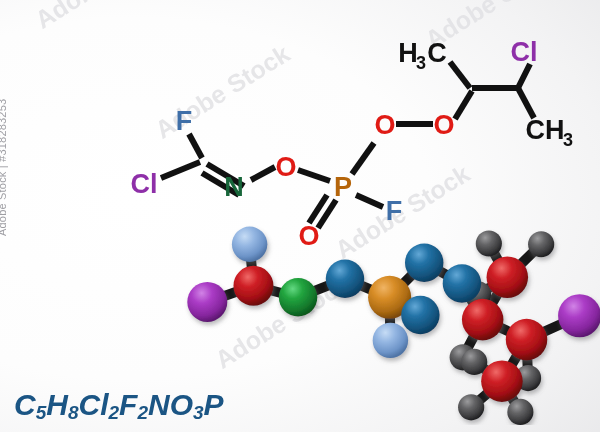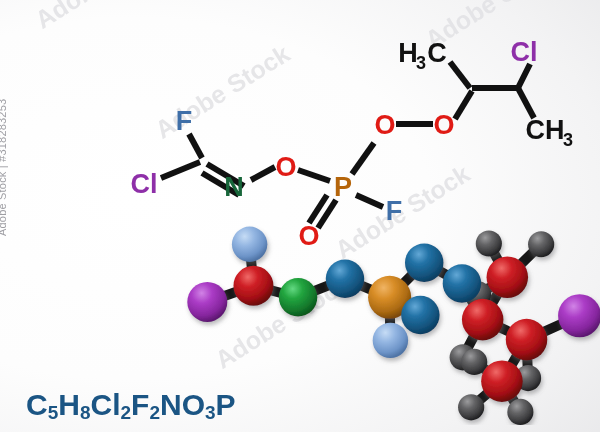--- a/index.html
+++ b/index.html
@@ -30,23 +30,24 @@
   }
   
   #title{
     position:absolute;left:17px;top:8px;width:340px;
     color:#1b5584;font-size:27px;font-weight:700;line-height:33px;
     letter-spacing:.3px;
   }
   #title .l2{display:block;}
   
   #formula{
-    position:absolute;left:26px;top:388px;
+    position:absolute;left:14px;top:388px;
     color:#1b5584;font-size:30px;font-weight:700;letter-spacing:0px;
     white-space:nowrap;
+    font-style:italic;
   }
   #formula sub{font-size:19px;font-weight:700;vertical-align:-4px;}
   
   #skeletal{position:absolute;left:0;top:0;width:600px;height:250px;}
   
   #model3d{position:absolute;left:110px;top:225px;width:490px;height:200px;}
 </style>
 </head>
 <body>
 

